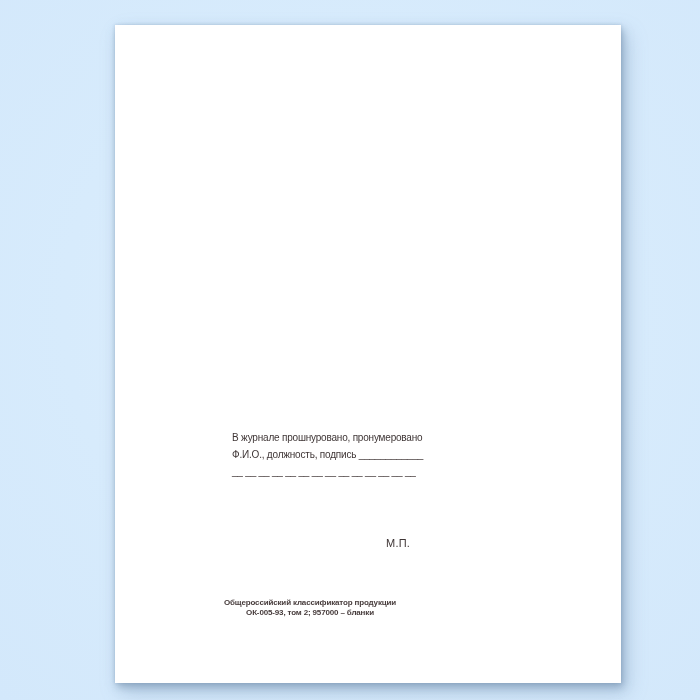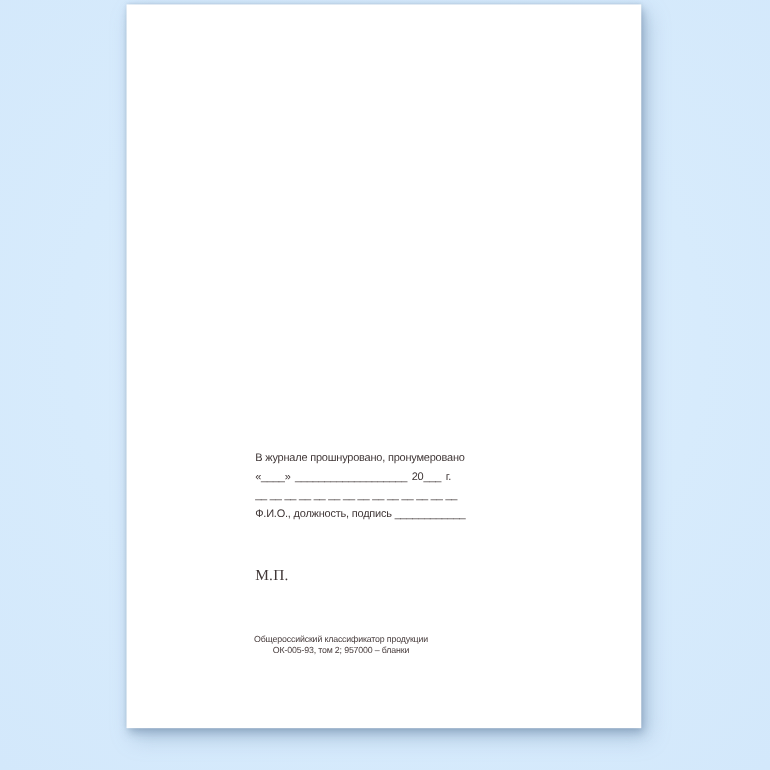--- a/index.html
+++ b/index.html
@@ -12,27 +12,28 @@
   }
   .scene {
     position: relative;
     width: 700px;
     height: 700px;
     background: radial-gradient(circle at 50% 45%, #e0effd 0%, #d7ebfc 55%, #d3e8fb 100%);
   }
   .paper {
     position: absolute;
     left: 115px;
-    top: 4px;
+    top: 25px;
     width: 468px;
     height: 658px;
     background: #ffffff;
     box-shadow: 2px 4px 8px rgba(110, 137, 166, 0.55),
                 6px 9px 18px rgba(120, 150, 185, 0.40),
                 0 0 3px rgba(110, 137, 166, 0.30);
+    padding-left: 38px;
   }
   .cert-block {
     position: absolute;
     left: 117px;
     top: 404px;
     width: 178px;
     font-size: 10px;
     line-height: 17px;
     letter-spacing: -0.2px;
     font-weight: 500;
@@ -42,49 +43,48 @@
     text-align: justify;
     text-align-last: justify;
     -moz-text-align-last: justify;
     white-space: nowrap;
   }
   .stamp-mark {
     position: absolute;
     left: 117px;
     top: 512px;
     width: 178px;
-    font-size: 14px;
+    text-align: right;
+    font-size: 11px;
     letter-spacing: 0.2px;
     color: #3f3636;
-    font-family: Liberation Serif, serif;
   }
   .footer-block {
     position: absolute;
     left: 8px;
     top: 573px;
     width: 374px;
     text-align: center;
     font-size: 8px;
     line-height: 9.6px;
     letter-spacing: -0.15px;
     color: #473c3c;
   }
-  .footer-line { white-space: nowrap; }
+  .footer-line { white-space: nowrap; font-weight: bold; }
 </style>
 </head>
 <body>
 
 <div class="scene">
   <div class="paper">
 
     <div class="cert-block">
       <div class="cert-line">В журнале прошнуровано, пронумеровано</div>
-      <div class="cert-line">«____» ___________________ 20___ г.</div>
+      <div class="cert-line">Ф.И.О., должность, подпись ____________</div>
       <div class="cert-line">__ __ __ __ __ __ __ __ __ __ __ __ __ __</div>
-      <div class="cert-line">Ф.И.О., должность, подпись ____________</div>
     </div>
 
     <div class="stamp-mark">М.П.</div>
 
     <div class="footer-block">
       <div class="footer-line">Общероссийский классификатор продукции</div>
       <div class="footer-line">ОК-005-93, том 2; 957000 – бланки</div>
     </div>
 
   </div>

